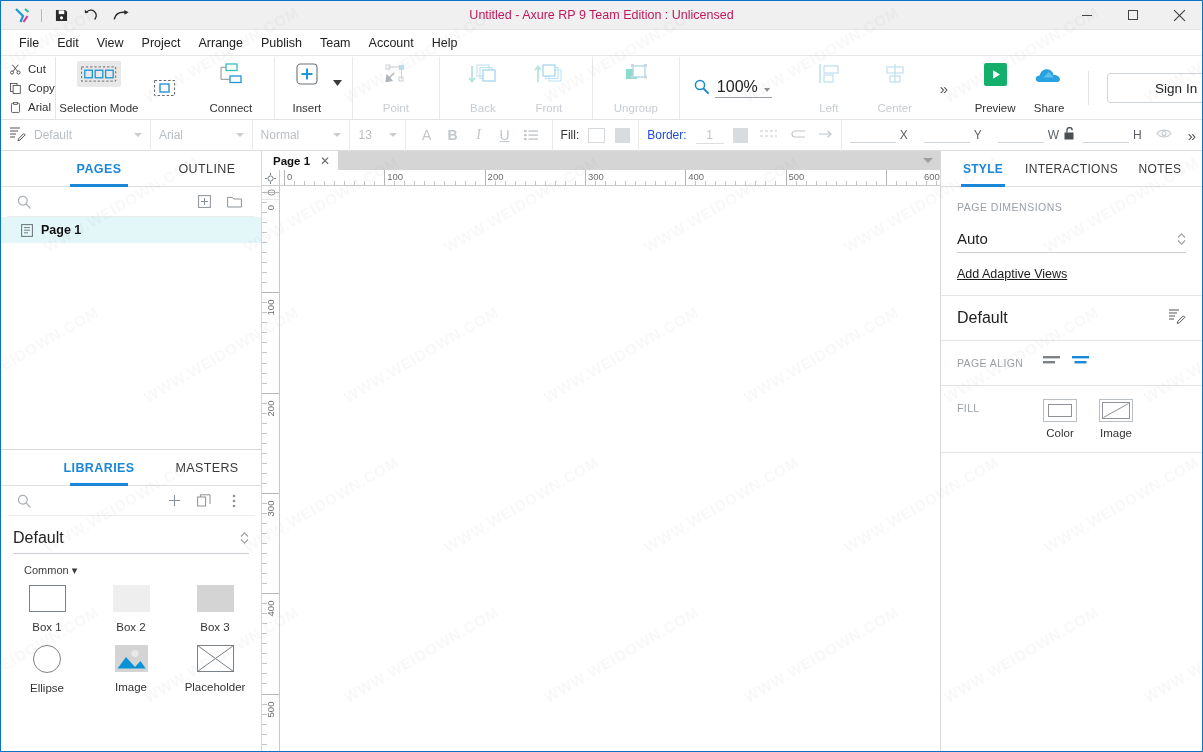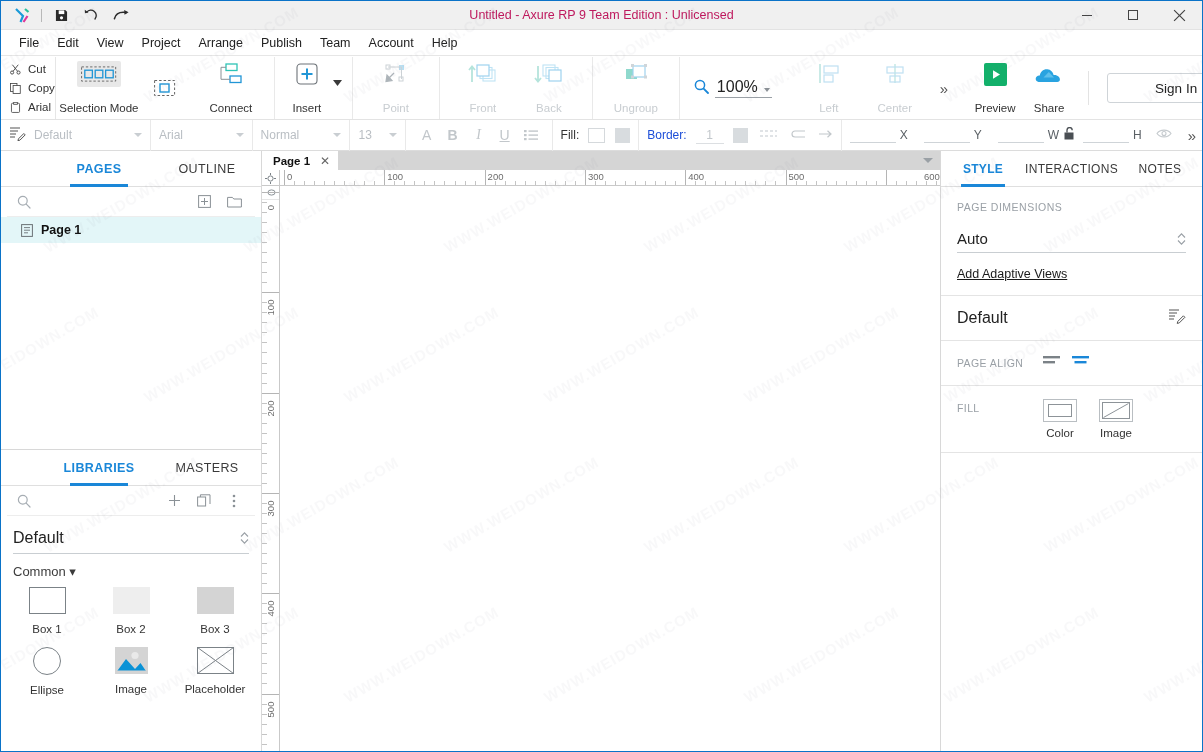--- a/index.html
+++ b/index.html
@@ -216,21 +216,21 @@
     border-top: 1px solid #d8d8d8;
     height: 302px; display: flex; flex-direction: column;
   }
   #libsel {
     margin: 6px 12px 0 12px; height: 32px;
     border-bottom: 1px solid #c9ced2;
     display: flex; align-items: center; justify-content: space-between;
     font-size: 16px; color: #222;
   }
   .spin { display:flex; flex-direction:column; gap:2px; color:#9aa0a6;}
-  #common-hdr { font-size: 13px; color: #3c3c3c; padding: 10px 12px 4px 12px; }
+  #common-hdr { font-size: 11px; color: #3c3c3c; padding: 10px 12px 4px 23px; }
   #libgrid {
     display: grid; grid-template-columns: repeat(3, 1fr);
     row-gap: 12px; padding: 4px 4px 0 4px;
   }
   .libcell {
     display: flex; flex-direction: column; align-items: center; gap: 9px;
   }
   .libcell .lbl { font-size: 11.5px; color: #333; }
   .shape-box1 { width: 37px; height: 27px; border: 1px solid #7b8287; background:#fff; }
   .shape-box2 { width: 37px; height: 27px; background:#eeeeee; }
@@ -507,38 +507,38 @@
           </svg>
         </span>
         <span class="lbl">Point</span>
       </div>
     </div>
 
     <div class="tgroup">
       <div class="tbtn dis">
         <span class="glyph">
           <svg width="30" height="22" viewBox="0 0 30 22">
+            <path d="M4 3 V18 M1 15 L4 18.5 L7 15" stroke="#b5e4dc" stroke-width="1.8" fill="none"></path>
+            <rect x="9" y="2" width="12" height="11" fill="none" stroke="#bfe3f4" stroke-width="1.1"></rect>
+            <rect x="12" y="4.5" width="12" height="11" fill="none" stroke="#bfe3f4" stroke-width="1.1"></rect>
+            <rect x="15" y="7" width="12" height="11" fill="#fff" stroke="#9ed3ef" stroke-width="1.2"></rect>
+          </svg>
+        </span>
+        <span class="lbl">Back</span>
+      </div>
+      <div class="tbtn dis">
+        <span class="glyph">
+          <svg width="30" height="22" viewBox="0 0 30 22">
             <path d="M4 19 V4 M1 7 L4 3.5 L7 7" stroke="#b5e4dc" stroke-width="1.8" fill="none"></path>
             <rect x="15" y="7" width="12" height="11" fill="none" stroke="#bfe3f4" stroke-width="1.1"></rect>
             <rect x="12" y="4.5" width="12" height="11" fill="none" stroke="#bfe3f4" stroke-width="1.1"></rect>
             <rect x="9" y="2" width="12" height="11" fill="#fff" stroke="#9ed3ef" stroke-width="1.2"></rect>
           </svg>
         </span>
         <span class="lbl">Front</span>
-      </div>
-      <div class="tbtn dis">
-        <span class="glyph">
-          <svg width="30" height="22" viewBox="0 0 30 22">
-            <path d="M4 3 V18 M1 15 L4 18.5 L7 15" stroke="#b5e4dc" stroke-width="1.8" fill="none"></path>
-            <rect x="9" y="2" width="12" height="11" fill="none" stroke="#bfe3f4" stroke-width="1.1"></rect>
-            <rect x="12" y="4.5" width="12" height="11" fill="none" stroke="#bfe3f4" stroke-width="1.1"></rect>
-            <rect x="15" y="7" width="12" height="11" fill="#fff" stroke="#9ed3ef" stroke-width="1.2"></rect>
-          </svg>
-        </span>
-        <span class="lbl">Back</span>
       </div>
     </div>
 
     <div class="tgroup">
       <div class="tbtn dis">
         <span class="glyph">
           <svg width="28" height="22" viewBox="0 0 28 22">
             <rect x="4" y="6" width="11" height="10" fill="#8fd9cd"></rect>
             <rect x="11" y="3" width="12" height="11" fill="#fff" stroke="#9ed3ef" stroke-width="1.2"></rect>
             <rect x="9" y="1" width="3" height="3" fill="#cfd5d9"></rect>

